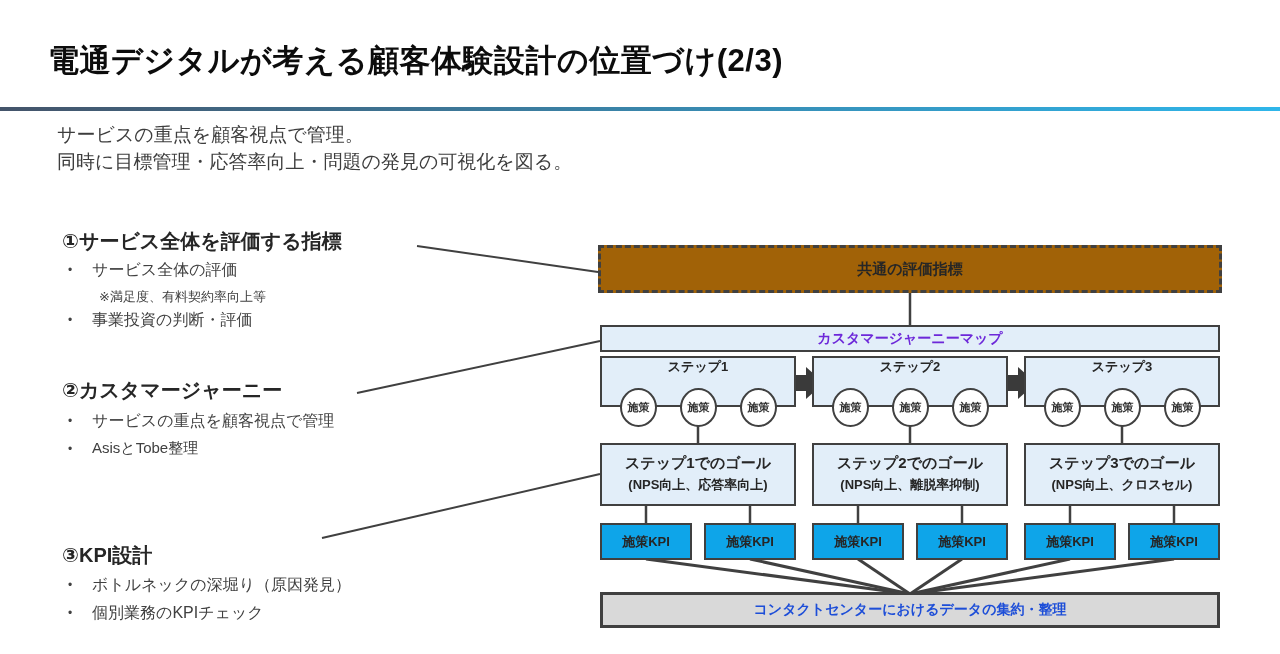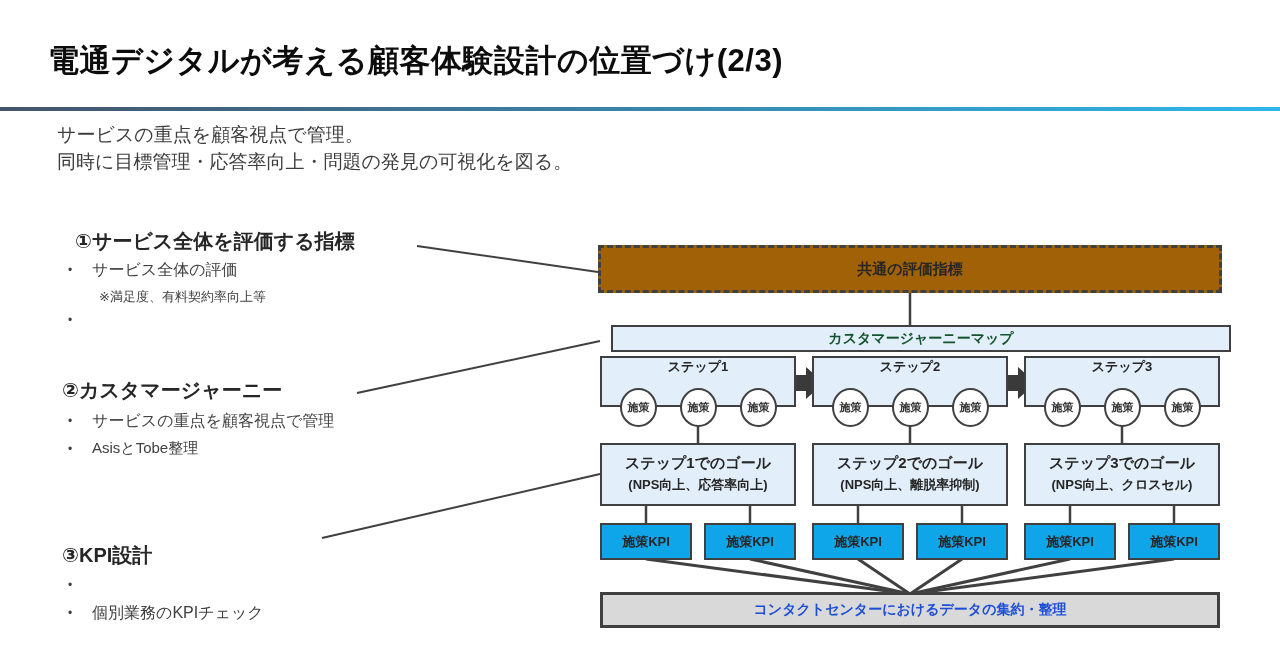--- a/index.html
+++ b/index.html
@@ -42,21 +42,21 @@
   #common-box {
     left: 598px; top: 245px; width: 624px; height: 48px;
     border: 3px dashed #404040; background: #a16207;
     display: flex; align-items: center; justify-content: center;
     font-size: 15px; font-weight: 700; color: #262626;
   }
   #journey-header {
     left: 600px; top: 325px; width: 620px; height: 27px;
     border: 2px solid #404040; background: #E2EEF9;
     display: flex; align-items: center; justify-content: center;
-    font-size: 14px; font-weight: 700; color: #14532d; margin-left: 11px;
+    font-size: 14px; font-weight: 700; color: #6d28d9;
   }
   .step-box {
     top: 356px; width: 196px; height: 51px;
     border: 2px solid #404040; background: #E2EEF9;
     font-size: 13px; font-weight: 700; color: #262626;
     text-align: center; 
   }
   .measure-circle {
     width: 37px; height: 39px; border-radius: 50%;
     border: 2.5px solid #404040; background: #ffffff;
@@ -92,43 +92,45 @@
 <div id="slide">
 
   <div id="title" class="abs">電通デジタルが考える顧客体験設計の位置づけ(2/3)</div>
   <div id="title-rule" class="abs"></div>
 
   <div id="subtitle" class="abs">
     <div>サービスの重点を顧客視点で管理。</div>
     <div>同時に目標管理・応答率向上・問題の発見の可視化を図る。</div>
   </div>
 
-  <div class="abs sec-heading" style="left:75px; top:228px;">①サービス全体を評価する指標</div>
+  <div class="abs sec-heading" style="left:62px; top:228px;">①サービス全体を評価する指標</div>
   <div class="abs bullet-row" style="left:68px; top:260px; width:480px;">
     <span class="bullet-dot">•</span>
     <span>サービス全体の評価</span>
   </div>
   <div class="abs bullet-note" style="left:99px; top:288px;">※満足度、有料契約率向上等</div>
   <div class="abs bullet-row" style="left:68px; top:310px; width:480px;">
     <span class="bullet-dot">•</span>
+    <span>事業投資の判断・評価</span>
   </div>
 
   <div class="abs sec-heading" style="left:62px; top:377px;">②カスタマージャーニー</div>
   <div class="abs bullet-row" style="left:68px; top:411px; width:480px;">
     <span class="bullet-dot">•</span>
     <span>サービスの重点を顧客視点で管理</span>
   </div>
   <div class="abs bullet-row" style="left:68px; top:439px; width:480px; font-size:15px;">
     <span class="bullet-dot">•</span>
     <span>AsisとTobe整理</span>
   </div>
 
   <div class="abs sec-heading" style="left:62px; top:542px;">③KPI設計</div>
   <div class="abs bullet-row" style="left:68px; top:575px; width:480px;">
     <span class="bullet-dot">•</span>
+    <span>ボトルネックの深堀り（原因発見）</span>
   </div>
   <div class="abs bullet-row" style="left:68px; top:603px; width:480px;">
     <span class="bullet-dot">•</span>
     <span>個別業務のKPIチェック</span>
   </div>
 
   <svg id="lines-svg" class="abs" width="1280" height="654" viewBox="0 0 1280 654">
 
     <line x1="417" y1="246" x2="598" y2="272" stroke="#404040" stroke-width="2"></line>
     <line x1="357" y1="393" x2="600" y2="341" stroke="#404040" stroke-width="2"></line>

